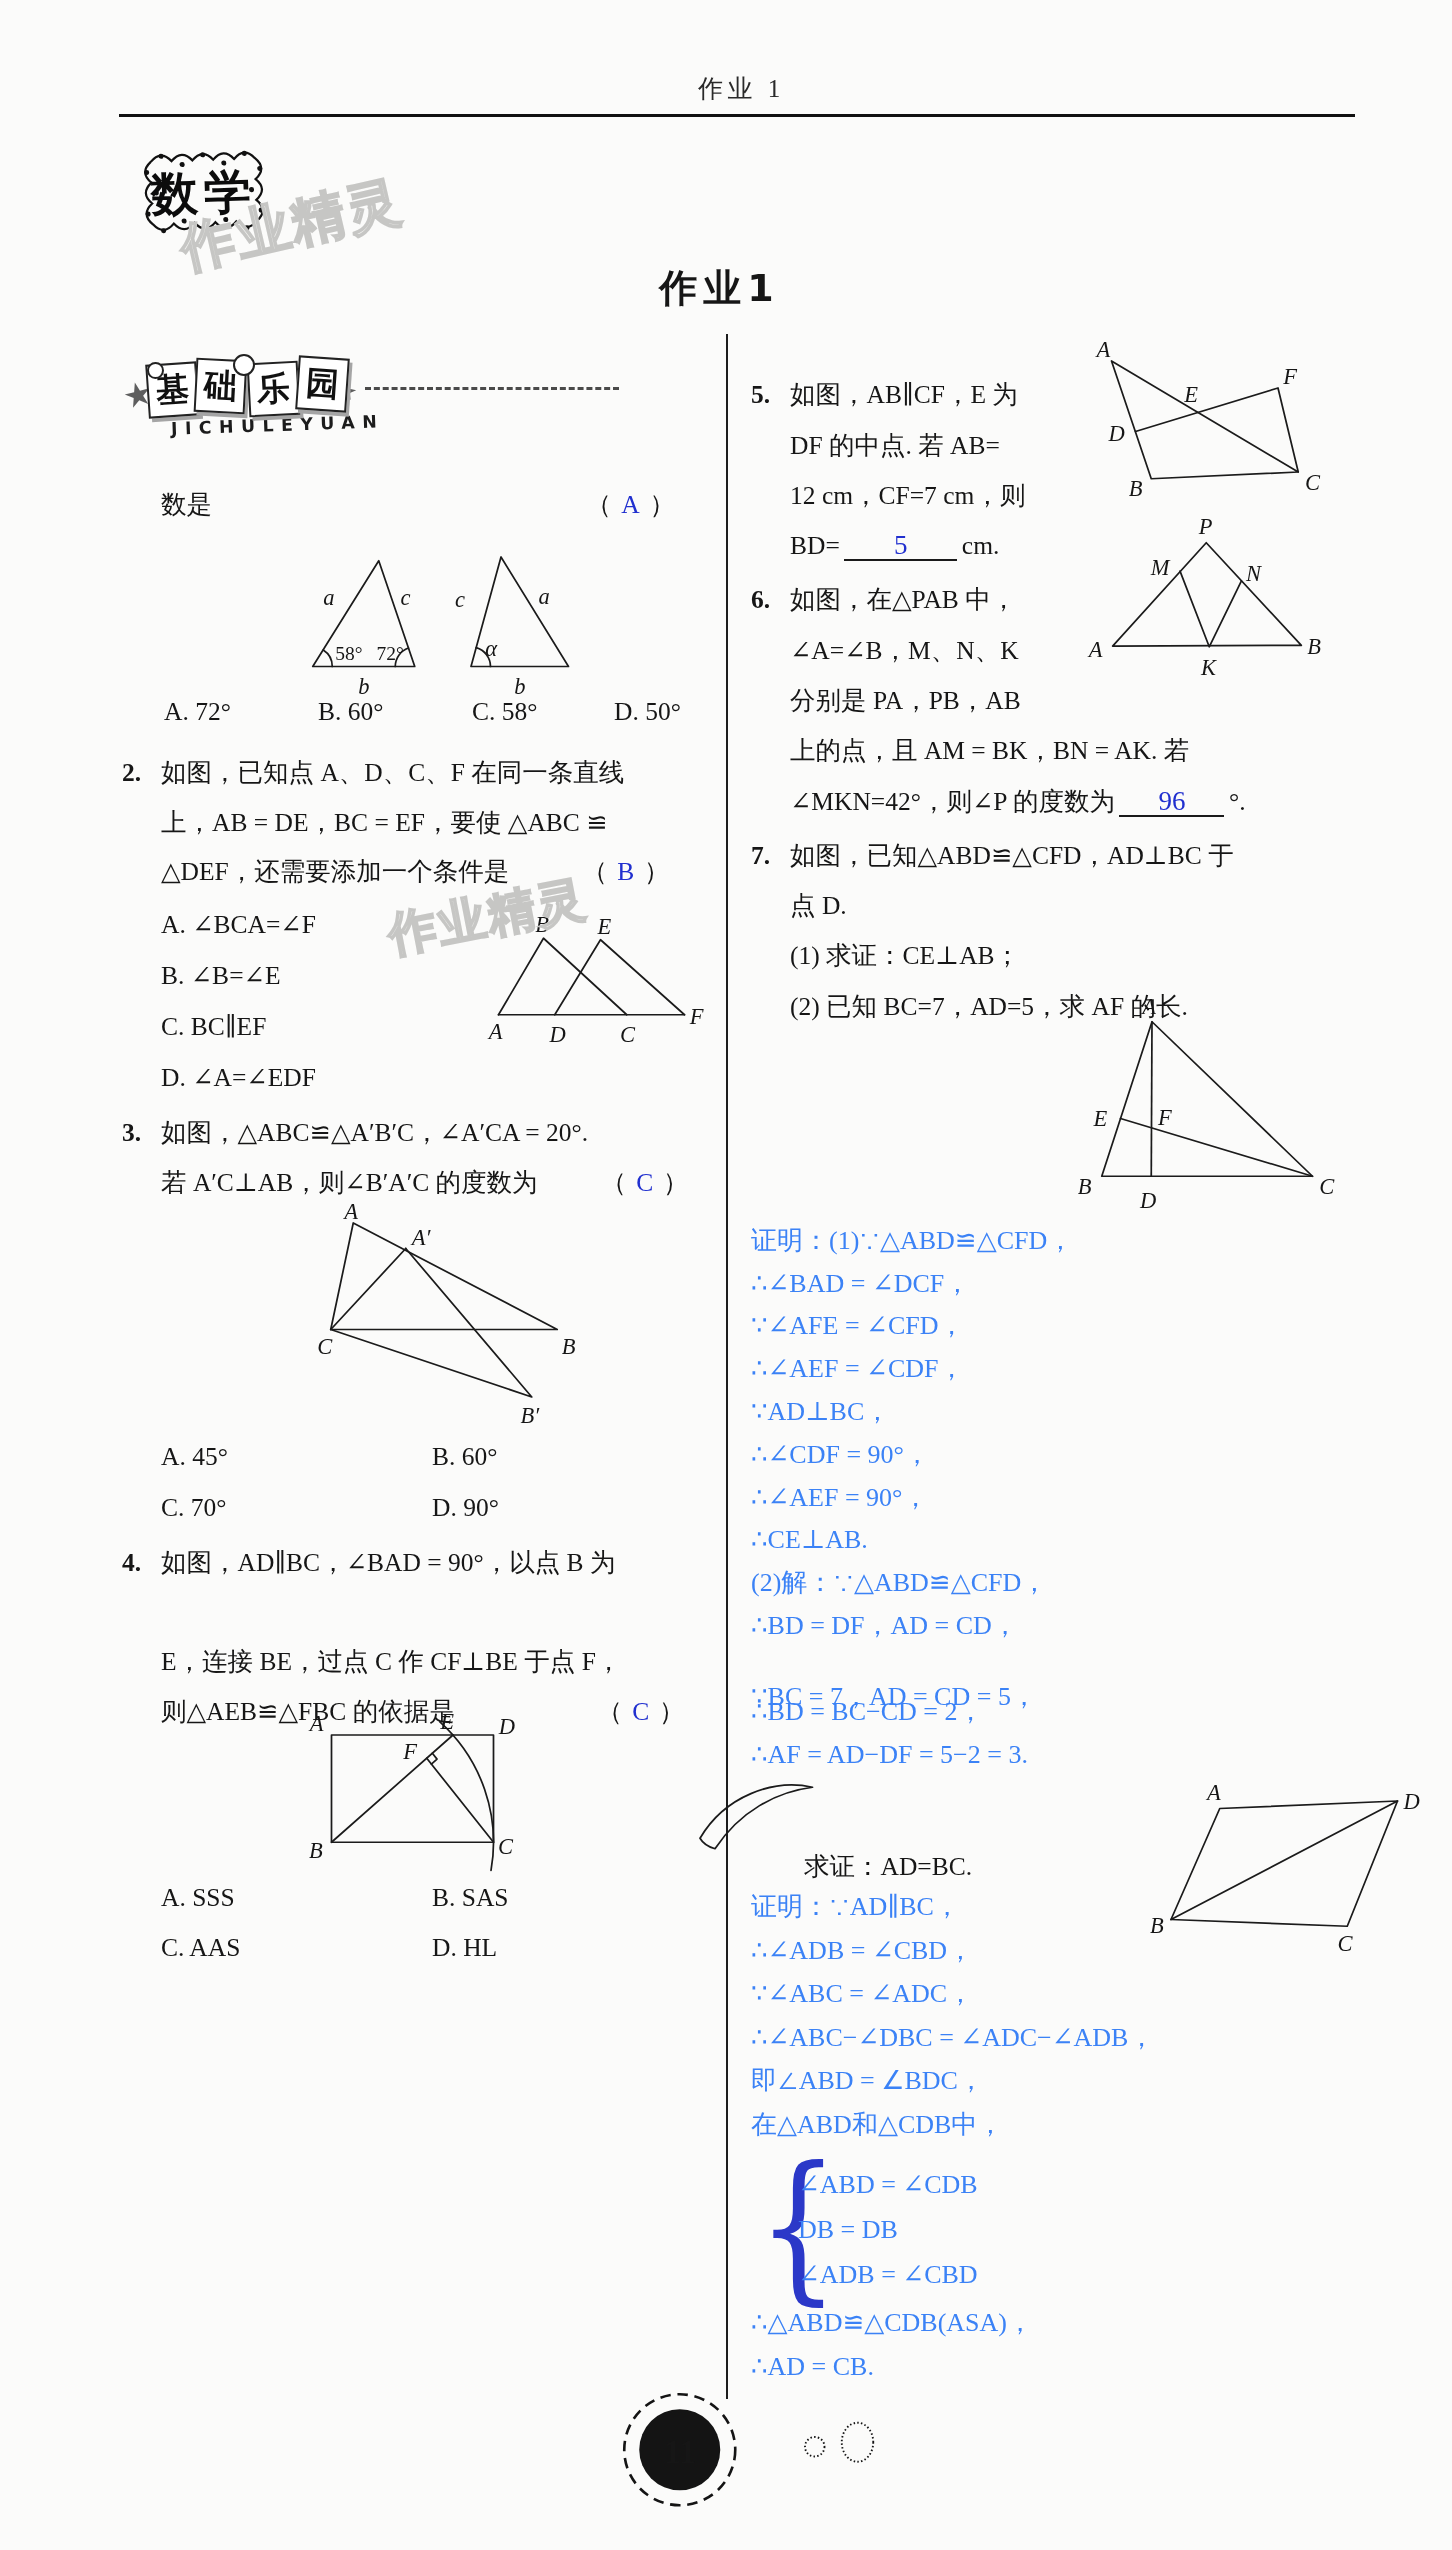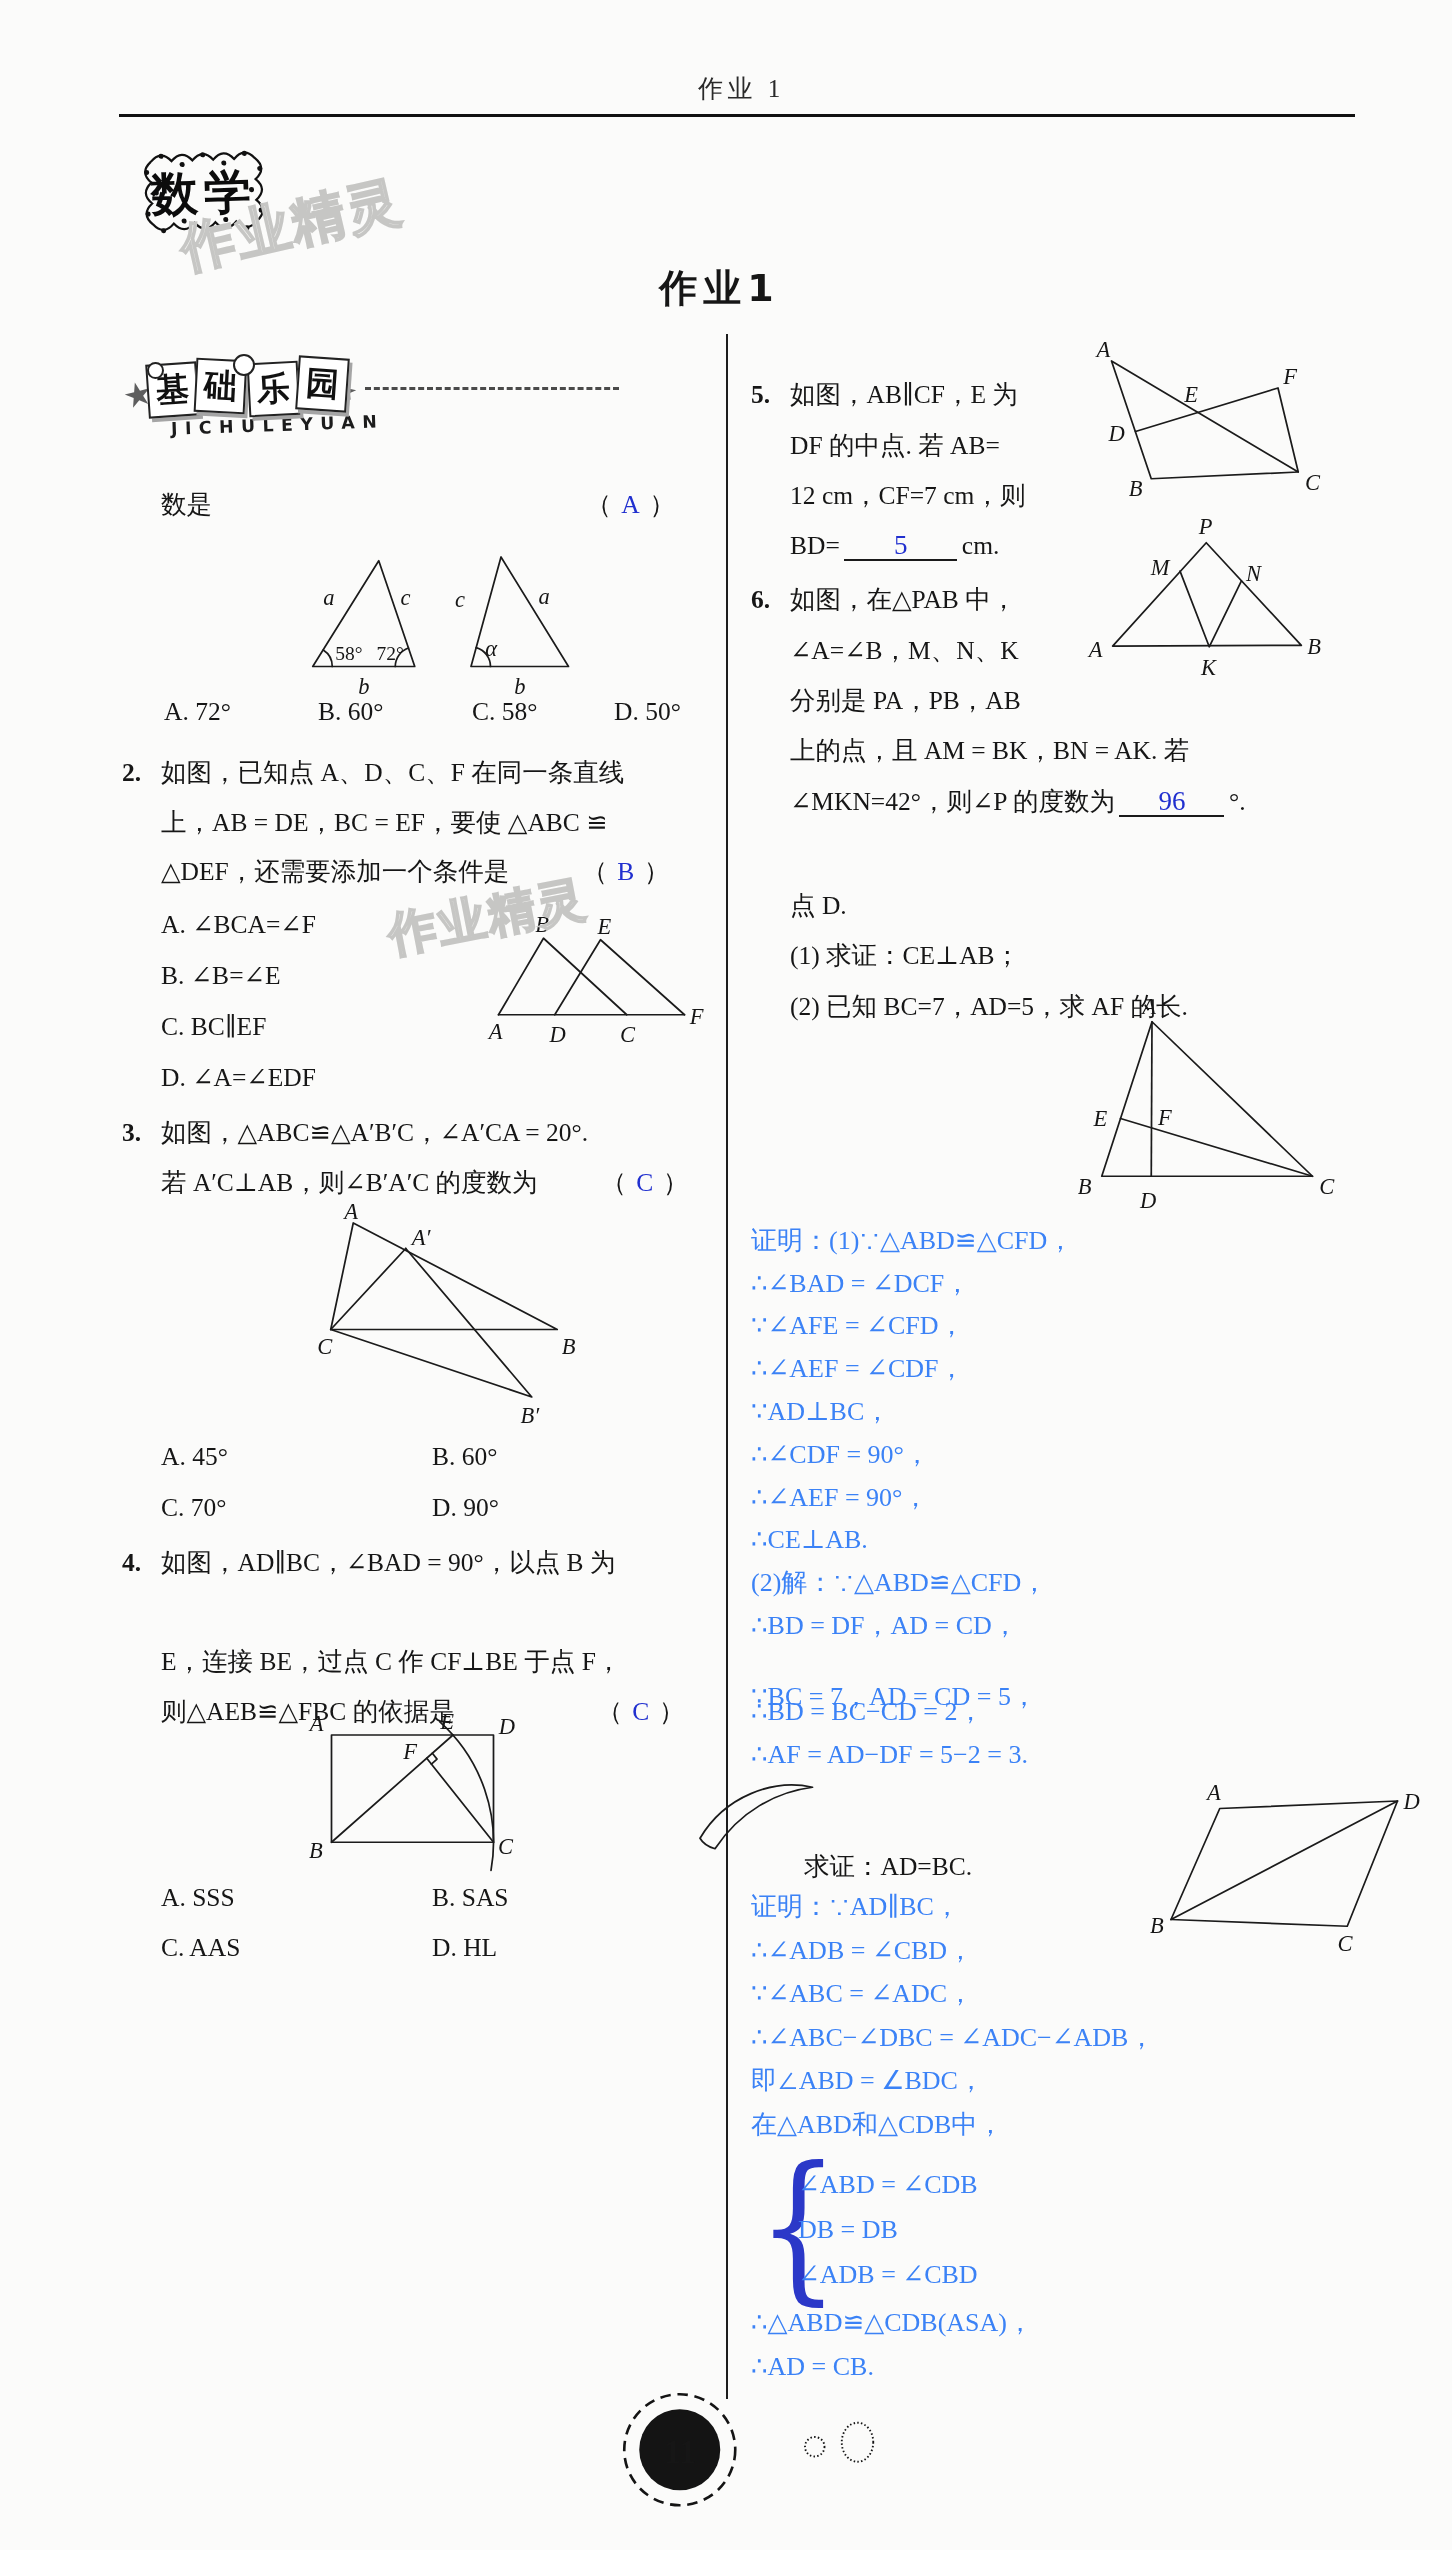--- a/index.html
+++ b/index.html
@@ -214,20 +214,21 @@
     <path d="M1482 861 L1607 723 L1734 860 Z"></path>
     <path d="M1572 761 L1611 862 L1654 774"></path>
     <text x="1597" y="712">P</text>
     <text x="1533" y="766">M</text>
     <text x="1660" y="774">N</text>
     <text x="1450" y="876">A</text>
     <text x="1742" y="872">B</text>
     <text x="1600" y="900">K</text>
   </svg>
 
+  <div class="t" style="left:751px;top:840px;"><span class="num">7.</span><span>如图，已知△ABD≌△CFD，AD⊥BC 于</span></div>
   <div class="t" style="left:790px;top:890px;">点 D.</div>
   <div class="t" style="left:790px;top:940px;">(1) 求证：CE⊥AB；</div>
   <div class="t" style="left:790px;top:991px;">(2) 已知 BC=7，AD=5，求 AF 的长.</div>
 
   <svg class="fig" style="left:1074px;top:999px;width:270px;height:218px;" viewBox="1430 1330 360 290">
     <path d="M1534 1360 L1467 1566 L1748 1566 Z"></path>
     <path d="M1534 1360 L1533 1566"></path>
     <path d="M1492 1489 L1748 1566"></path>
     <text x="1521" y="1350">A</text>
     <text x="1435" y="1590">B</text>

